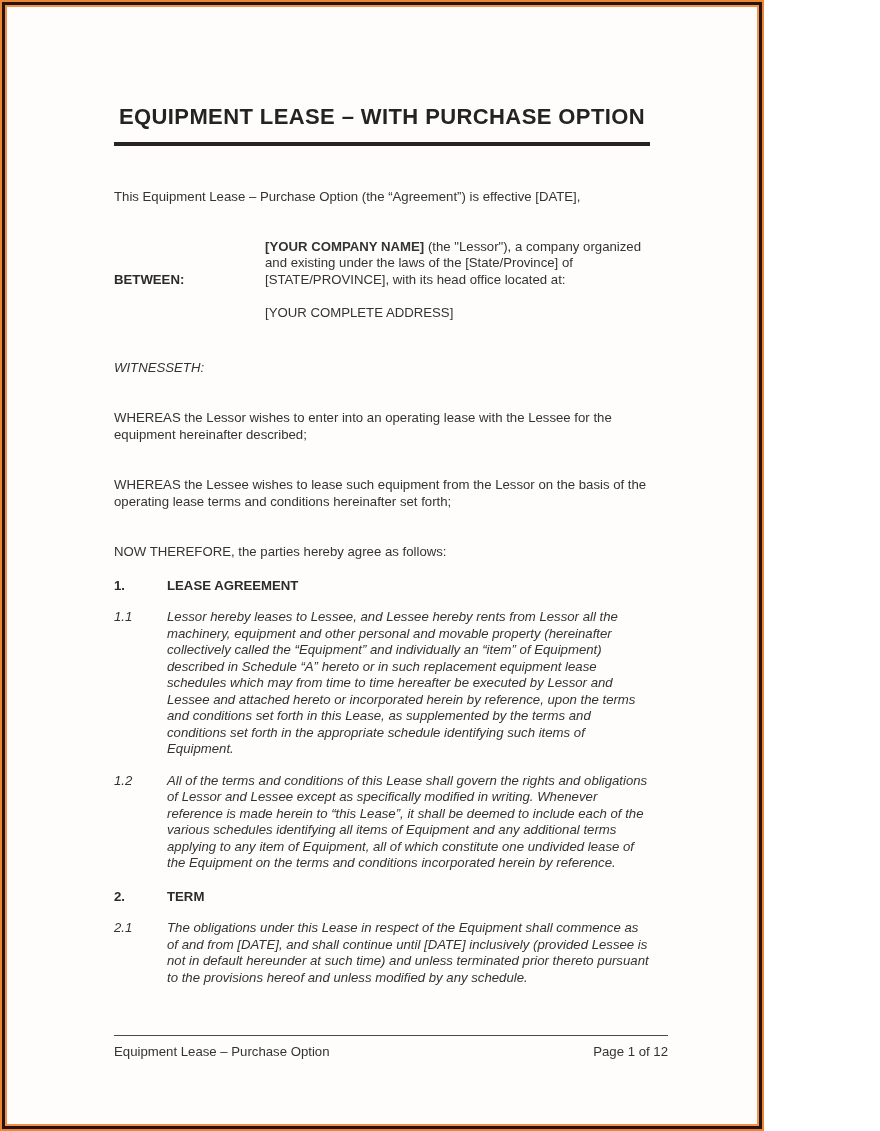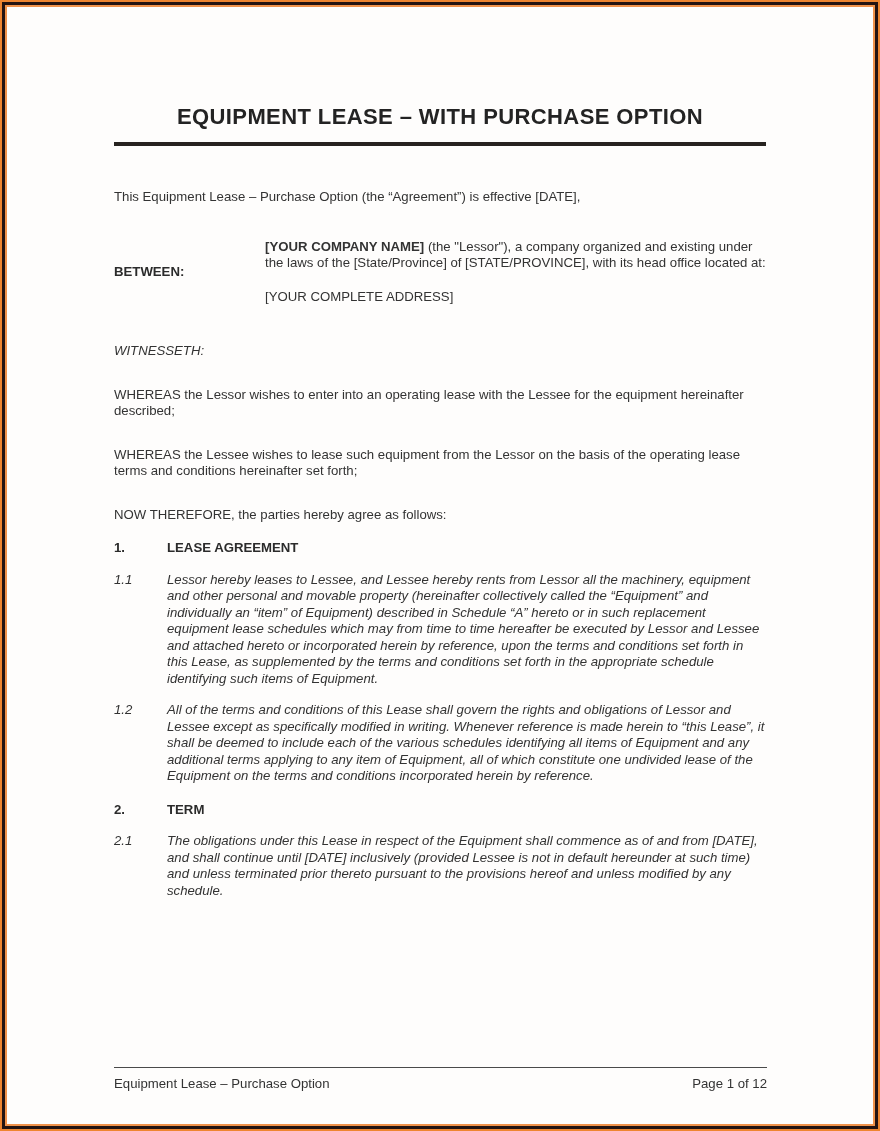--- a/index.html
+++ b/index.html
@@ -3,21 +3,21 @@
 <meta charset="utf-8">
 <style>
   html, body { margin: 0; padding: 0; }
   body {
     width: 880px; height: 1131px;
     font-family: "Liberation Sans", sans-serif;
     background: #ffffff;
   }
   
   .frame-outer {
-    box-sizing: border-box; width: 880px; height: 1131px;
+    box-sizing: border-box; width: 764px; height: 1131px;
     background: #ee8530; padding: 2px;
   }
   .frame-dark {
     box-sizing: border-box; height: 100%;
     border: 3px solid #241311;
   }
   .page {
     box-sizing: border-box; height: 100%;
     border: 2px solid #f0924a;
     background: #fefdfc;
@@ -41,29 +41,29 @@
   p { margin: 0; }
   .intro { margin-top: 43px; }
 
   .party { display: flex; margin-top: 33px; align-items: center; }
   .party.second { margin-top: 32px; }
   .party-label { width: 151px; flex: none; font-weight: bold; color: #2b2b2b; }
   .party-body { flex: 1; }
   .party-address { margin-top: 17px; }
 
   .witnesseth { margin-top: 38px; font-style: italic; }
-  .recital { margin-top: 27px; }
+  .recital { margin-top: 34px; }
 
   .sec-heading { display: flex; margin-top: 17px; font-weight: bold; color: #2b2b2b; }
   .sec-heading .num, .clause .num { width: 53px; flex: none; }
   .clause { display: flex; margin-top: 15px; font-style: italic; }
   .clause .body { flex: 1; }
 
   .footer {
-    position: absolute; left: 107px; right: 106px; top: 1028px; margin-top: 32px;
+    position: absolute; left: 107px; right: 89px; top: 1028px;
   }
   .footer-rule { height: 1px; background: #4a4a4a; }
   .footer-row {
     display: flex; justify-content: space-between;
     padding-top: 8px; font-size: 13.2px; color: #333;
   }
 </style>
 </head>
 <body>
 

